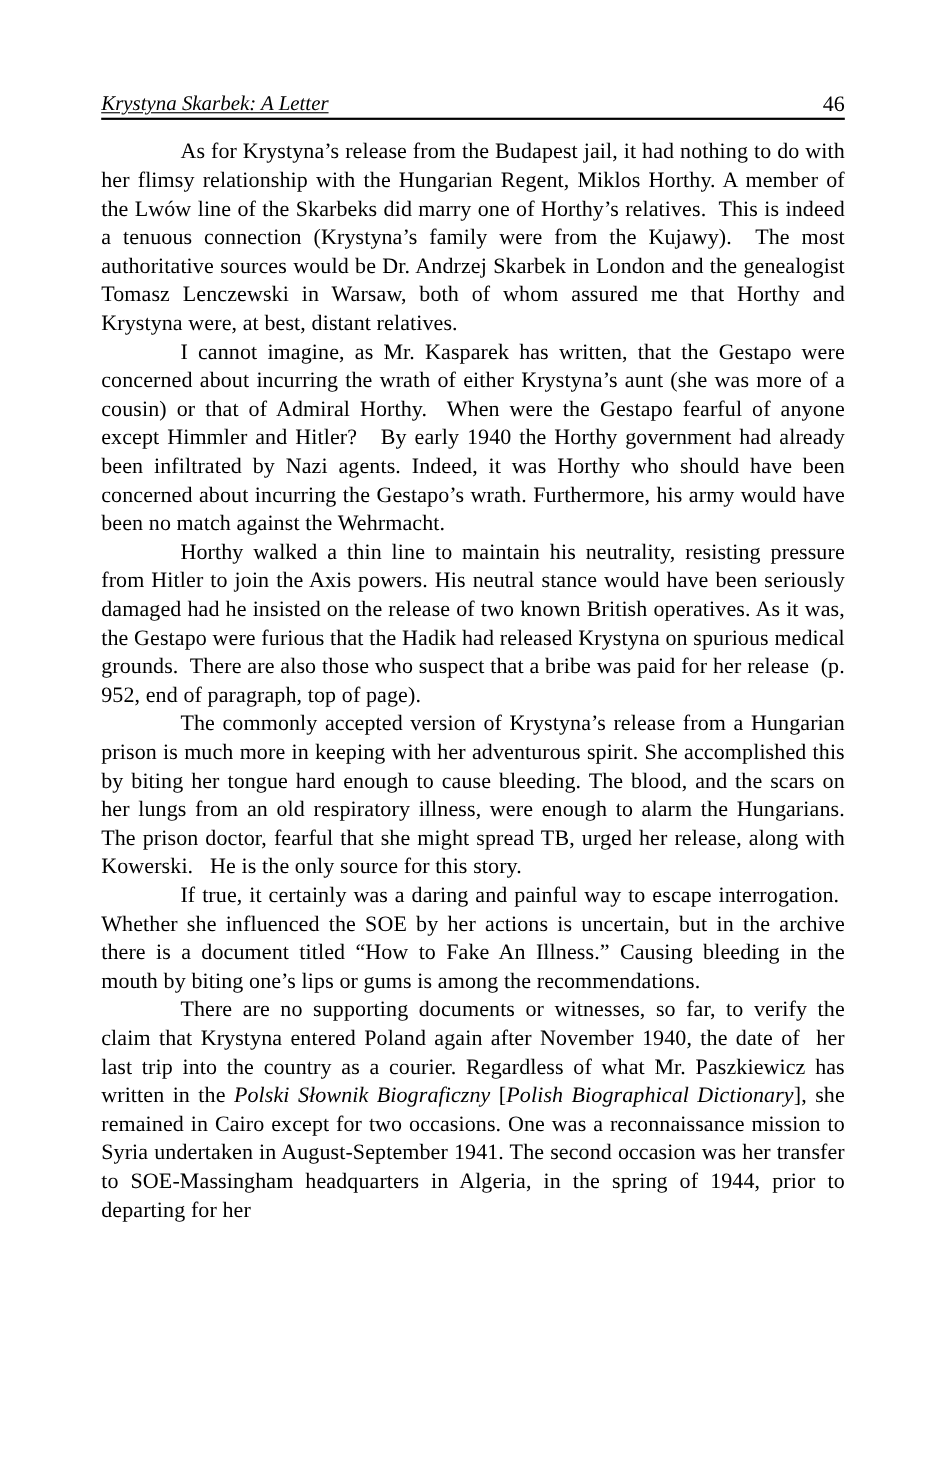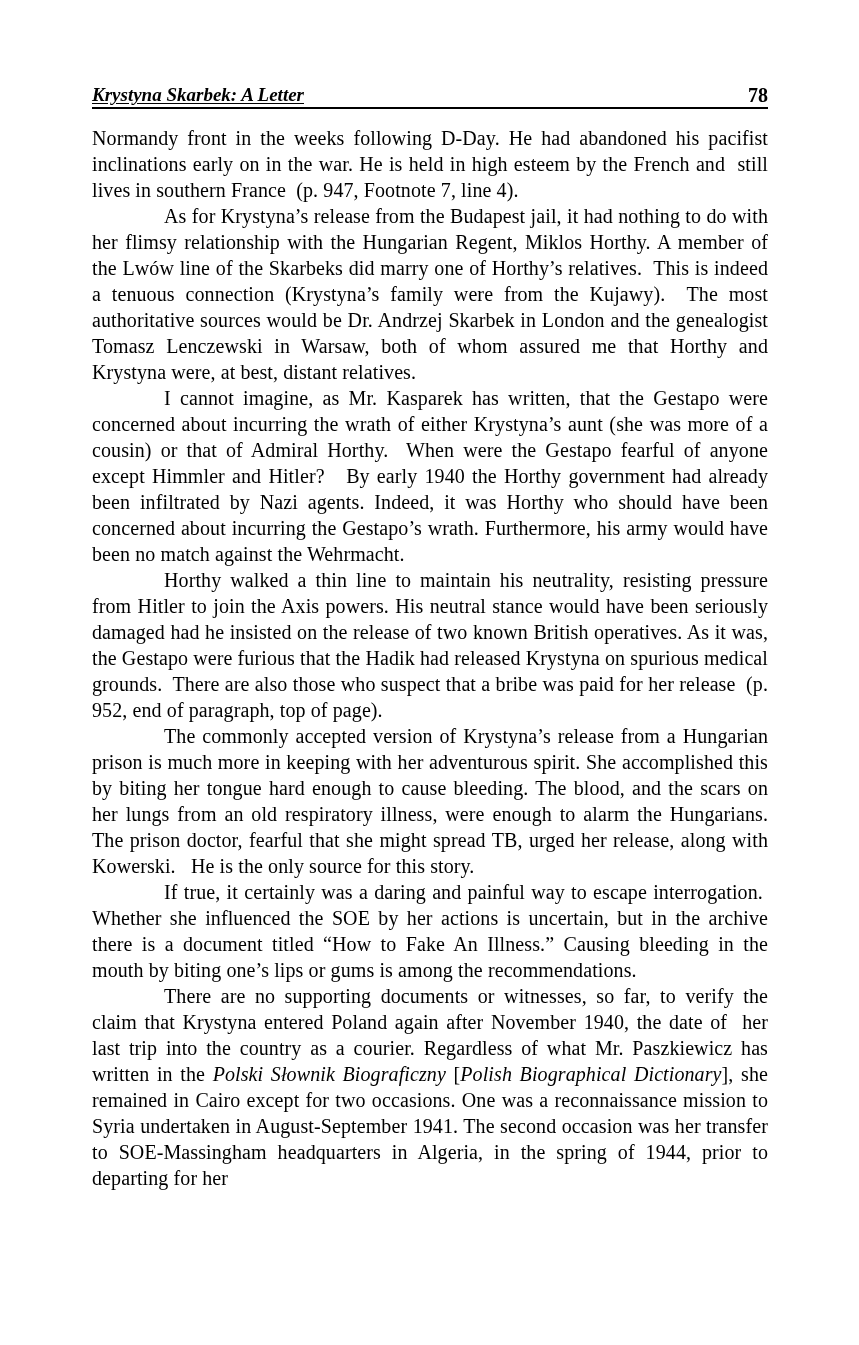--- a/index.html
+++ b/index.html
@@ -21,21 +21,20 @@
     left: 92px;
     right: 91px;
     top: 84px;
     display: flex;
     justify-content: space-between;
     align-items: flex-end;
     font-size: 19px;
     line-height: 22px;
     border-bottom: 2px solid #000000;
     padding-bottom: 1px;
-    font-weight: bold;
   }
   .running-title {
     font-style: italic;
     text-decoration: underline;
     text-underline-offset: 2px;
   }
   .page-number {
     font-style: normal;
     font-size: 20px;
   }
@@ -58,24 +57,23 @@
   }
   .page-body em {
   }
 </style>
 </head>
 <body>
 
 <div class="page">
   <header class="page-header">
     <span class="running-title">Krystyna Skarbek: A Letter</span>
-    <span class="page-number">78</span>
+    <span class="page-number">46</span>
   </header>
   <main class="page-body" id="page-body">
-      <p class=""><span>Normandy front in the weeks following D-Day. He had abandoned his pacifist inclinations early on in the war. He is held in high esteem by the French and&nbsp; still lives in southern France&nbsp; (p. 947, Footnote 7, line 4).</span></p>
       <p class="indent"><span>As for Krystyna’s release from the Budapest jail, it had nothing to do with her flimsy relationship with the Hungarian Regent, Miklos Horthy. A member of the Lwów line of the Skarbeks did marry one of Horthy’s relatives.&nbsp; This is indeed a tenuous connection (Krystyna’s family were from the Kujawy).&nbsp; The most authoritative sources would be Dr. Andrzej Skarbek in London and the genealogist Tomasz Lenczewski in Warsaw, both of whom assured me that Horthy and Krystyna were, at best, distant relatives.</span></p>
       <p class="indent"><span>I cannot imagine, as Mr. Kasparek has written, that the Gestapo were concerned about incurring the wrath of either Krystyna’s aunt (she was more of a cousin) or that of Admiral Horthy.&nbsp; When were the Gestapo fearful of anyone except Himmler and Hitler?&nbsp;&nbsp; By early 1940 the Horthy government had already been infiltrated by Nazi agents. Indeed, it was Horthy who should have been concerned about incurring the Gestapo’s wrath. Furthermore, his army would have been no match against the Wehrmacht.</span></p>
       <p class="indent"><span>Horthy walked a thin line to maintain his neutrality, resisting pressure from Hitler to join the Axis powers. His neutral stance would have been seriously damaged had he insisted on the release of two known British operatives. As it was, the Gestapo were furious that the Hadik had released Krystyna on spurious medical grounds.&nbsp; There are also those who suspect that a bribe was paid for her release&nbsp; (p. 952, end of paragraph, top of page).</span></p>
       <p class="indent"><span>The commonly accepted version of Krystyna’s release from a Hungarian prison is much more in keeping with her adventurous spirit. She accomplished this by biting her tongue hard enough to cause bleeding. The blood, and the scars on her lungs from an old respiratory illness, were enough to alarm the Hungarians. The prison doctor, fearful that she might spread TB, urged her release, along with Kowerski.&nbsp;&nbsp; He is the only source for this story.</span></p>
       <p class="indent"><span>If true, it certainly was a daring and painful way to escape interrogation.&nbsp; Whether she influenced the SOE by her actions is uncertain, but in the archive there is a document titled “How to Fake An Illness.” Causing bleeding in the mouth by biting one’s lips or gums is among the recommendations.</span></p>
       <p class="indent"><span>There are no supporting documents or witnesses, so far, to verify the claim that Krystyna entered Poland again after November 1940, the date of&nbsp; her last trip into the country as a courier. Regardless of what Mr. Paszkiewicz has written in the </span><em>Polski Słownik Biograficzny</em><span> [</span><em>Polish Biographical Dictionary</em><span>], she remained in Cairo except for two occasions. One was a reconnaissance mission to Syria undertaken in August-September 1941. The second occasion was her transfer to SOE-Massingham headquarters in Algeria, in the spring of 1944, prior to departing for her</span></p>
     </main>
 </div>
 
 </body></html>

